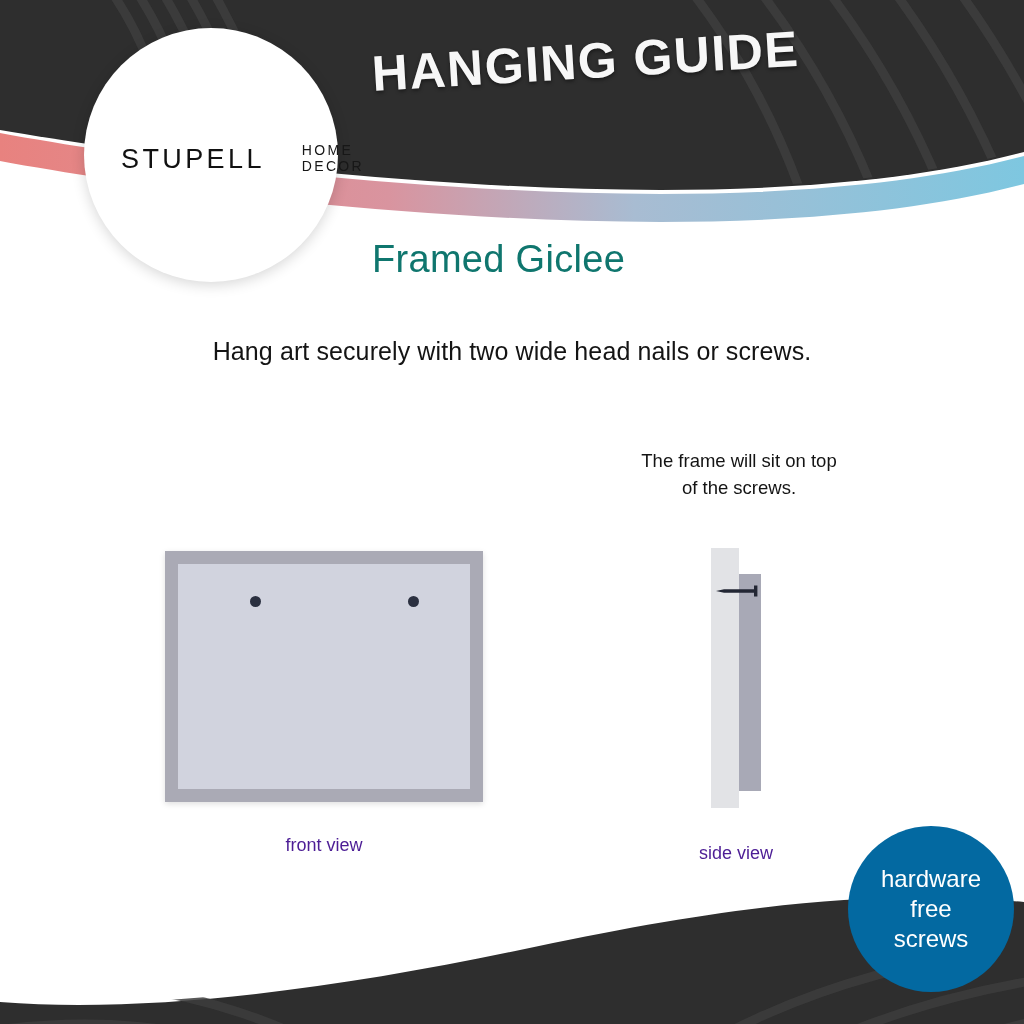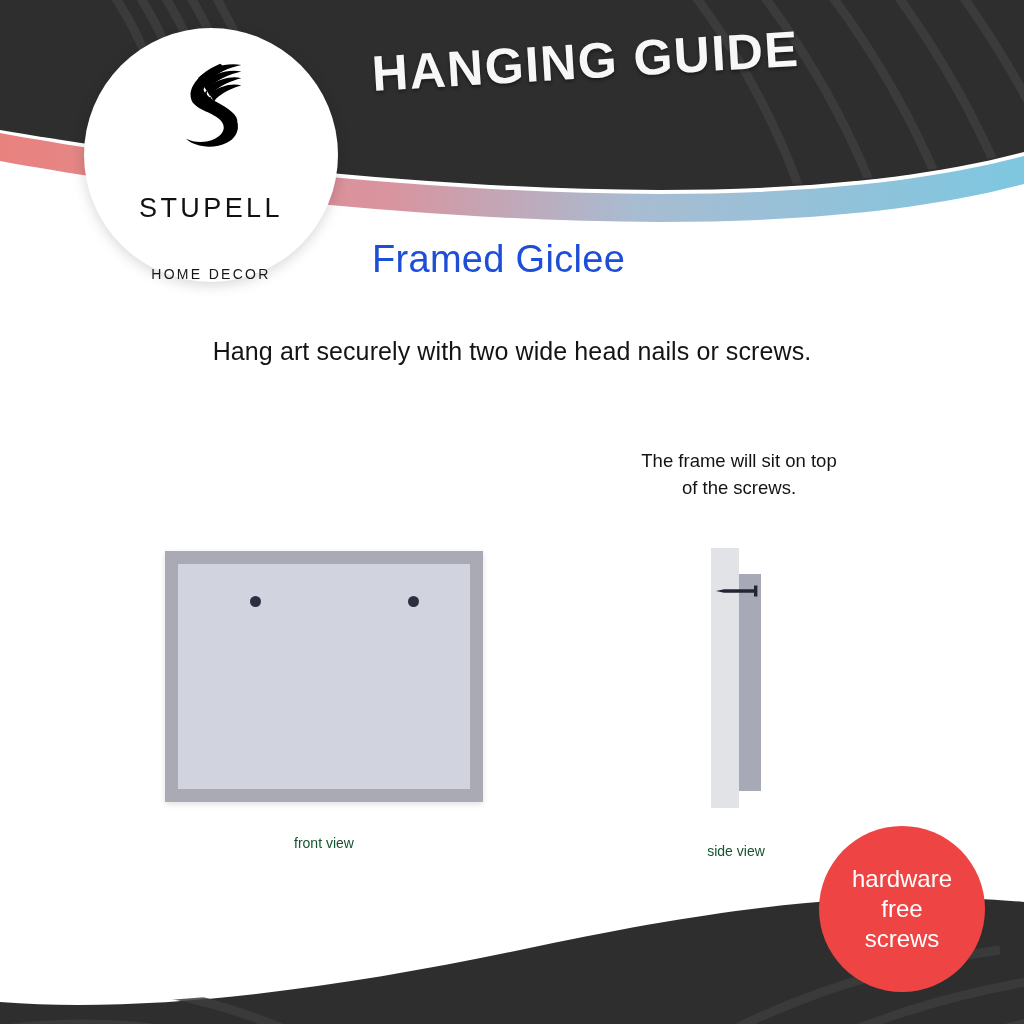--- a/index.html
+++ b/index.html
@@ -13,21 +13,21 @@
   .stage{position:absolute;inset:0;width:1024px;height:1024px;overflow:hidden;background:#fff;}
 
   
   .wave-layer{position:absolute;left:0;top:0;width:1024px;height:1024px;pointer-events:none;}
 
   
   .logo-badge{
     position:absolute;left:84px;top:28px;width:254px;height:254px;
     border-radius:50%;background:#ffffff;
     box-shadow:0 3px 14px rgba(0,0,0,.16);
-    display:flex;flex-direction:column;align-items:center;justify-content:flex-start;
+    display:flex;flex-direction:row;align-items:center;justify-content:flex-start;
     z-index:6;
     gap:37px;
   }
   .logo-mark{width:116px;height:128px;margin-top:33px;}
   .logo-word{
     font-size:27px;letter-spacing:3.4px;color:#111;margin-top:8px;
     font-family:"Liberation Sans", sans-serif;font-weight:400;
   }
   .logo-sub{
     font-size:14px;letter-spacing:2.3px;color:#171717;margin-top:5px;
@@ -41,21 +41,21 @@
     letter-spacing:1.5px;
     transform:rotate(-3.4deg);
     transform-origin:left center;
     text-shadow:0 2px 4px rgba(0,0,0,.45);
     z-index:5;white-space:nowrap;
   }
 
   
   .product-type{
     position:absolute;left:372px;top:238px;
-    font-size:38px;color:#1d4ed8;font-weight:400;
+    font-size:38px;color:#0f766e;font-weight:400;
     letter-spacing:.3px;z-index:5;white-space:nowrap;
   }
 
   
   .lede{
     position:absolute;left:0;right:0;top:337px;text-align:center;
     font-size:25px;color:#141414;font-weight:400;letter-spacing:.1px;z-index:5;
   }
 
   
@@ -91,29 +91,29 @@
     background:#e2e3e6;
   }
   .side-frame{
     position:absolute;left:739px;top:574px;width:22px;height:217px;
     background:#a8a9b6;
   }
   .nail{position:absolute;left:715px;top:584px;width:45px;height:14px;}
 
   
   .view-label{
-    position:absolute;font-size:14px;color:#14532d;text-align:center;z-index:5;
+    position:absolute;font-size:18px;color:#4c1d95;text-align:center;z-index:5;
   }
   .label-front{left:165px;top:835px;width:318px;}
   .label-side{left:650px;top:843px;width:172px;}
 
   
   .hw-badge{
-    position:absolute;left:819px;top:826px;width:166px;height:166px;
-    border-radius:50%;background:#ef4444;
+    position:absolute;left:848px;top:826px;width:166px;height:166px;
+    border-radius:50%;background:#0369a1;
     display:flex;flex-direction:column;align-items:center;justify-content:center;
     z-index:7;
   }
   .hw-line{
     color:#ffffff;font-size:24px;line-height:1.26;font-weight:400;text-align:center;
   }
 </style>
 </head>
 <body>
 

